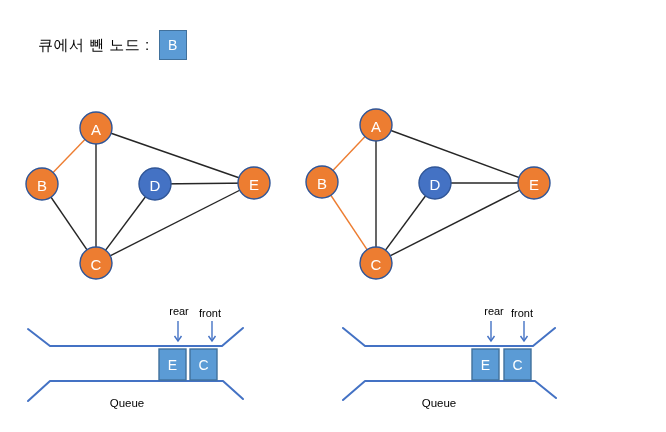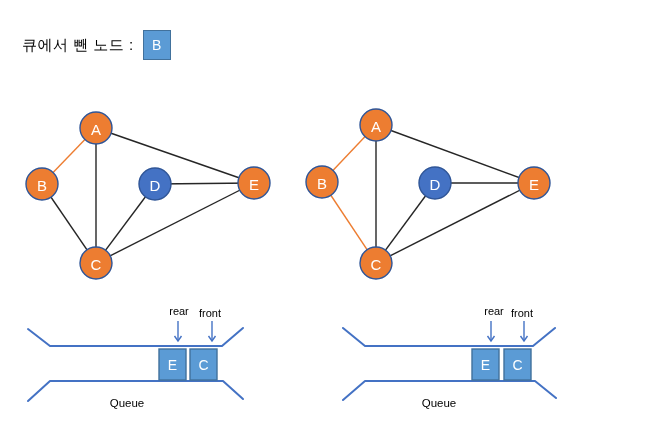--- a/index.html
+++ b/index.html
@@ -9,21 +9,21 @@
     height: 432px;
     background: #ffffff;
     overflow: hidden;
     font-family: "Liberation Sans", sans-serif;
   }
   .diagram-svg { position: absolute; left: 0; top: 0; }
 
   
   .title-row {
     position: absolute;
-    left: 22px;
+    left: 38px;
     top: 29px;
     height: 32px;
     display: flex;
     align-items: center;
     gap: 9px;
   }
   .title-text {
     font-size: 15px;
     color: #000000;
     letter-spacing: 0.5px;

